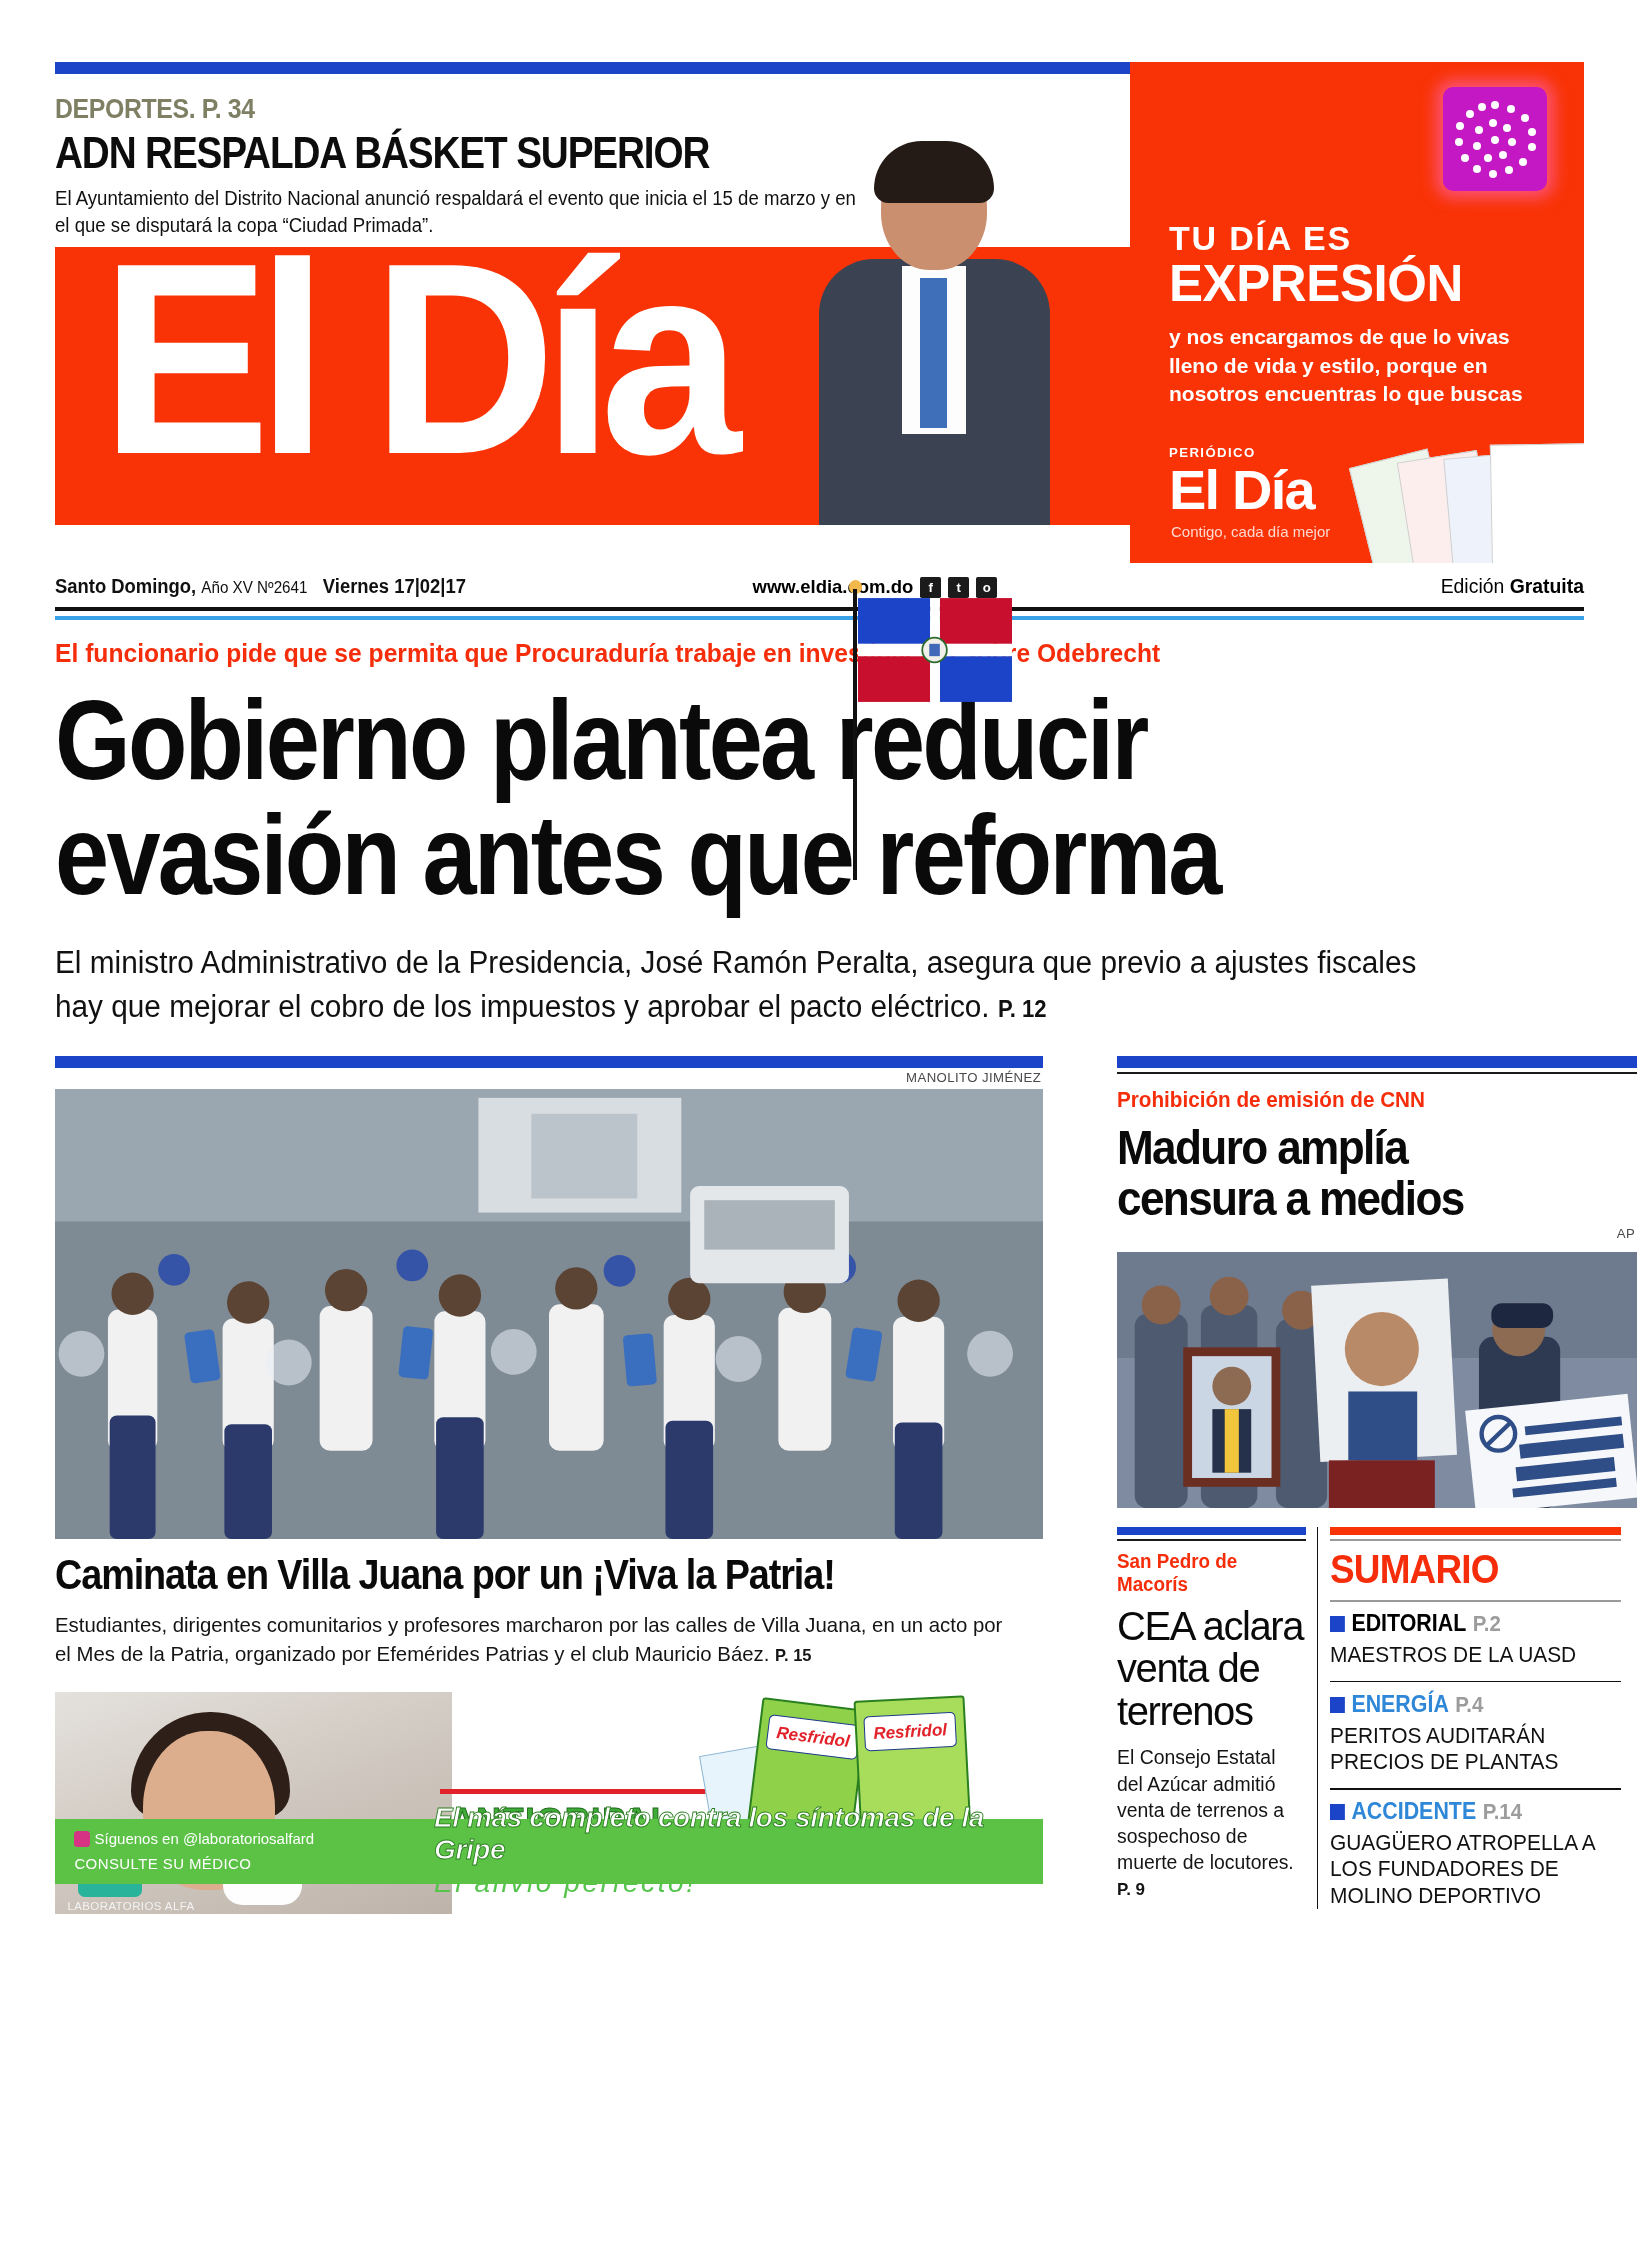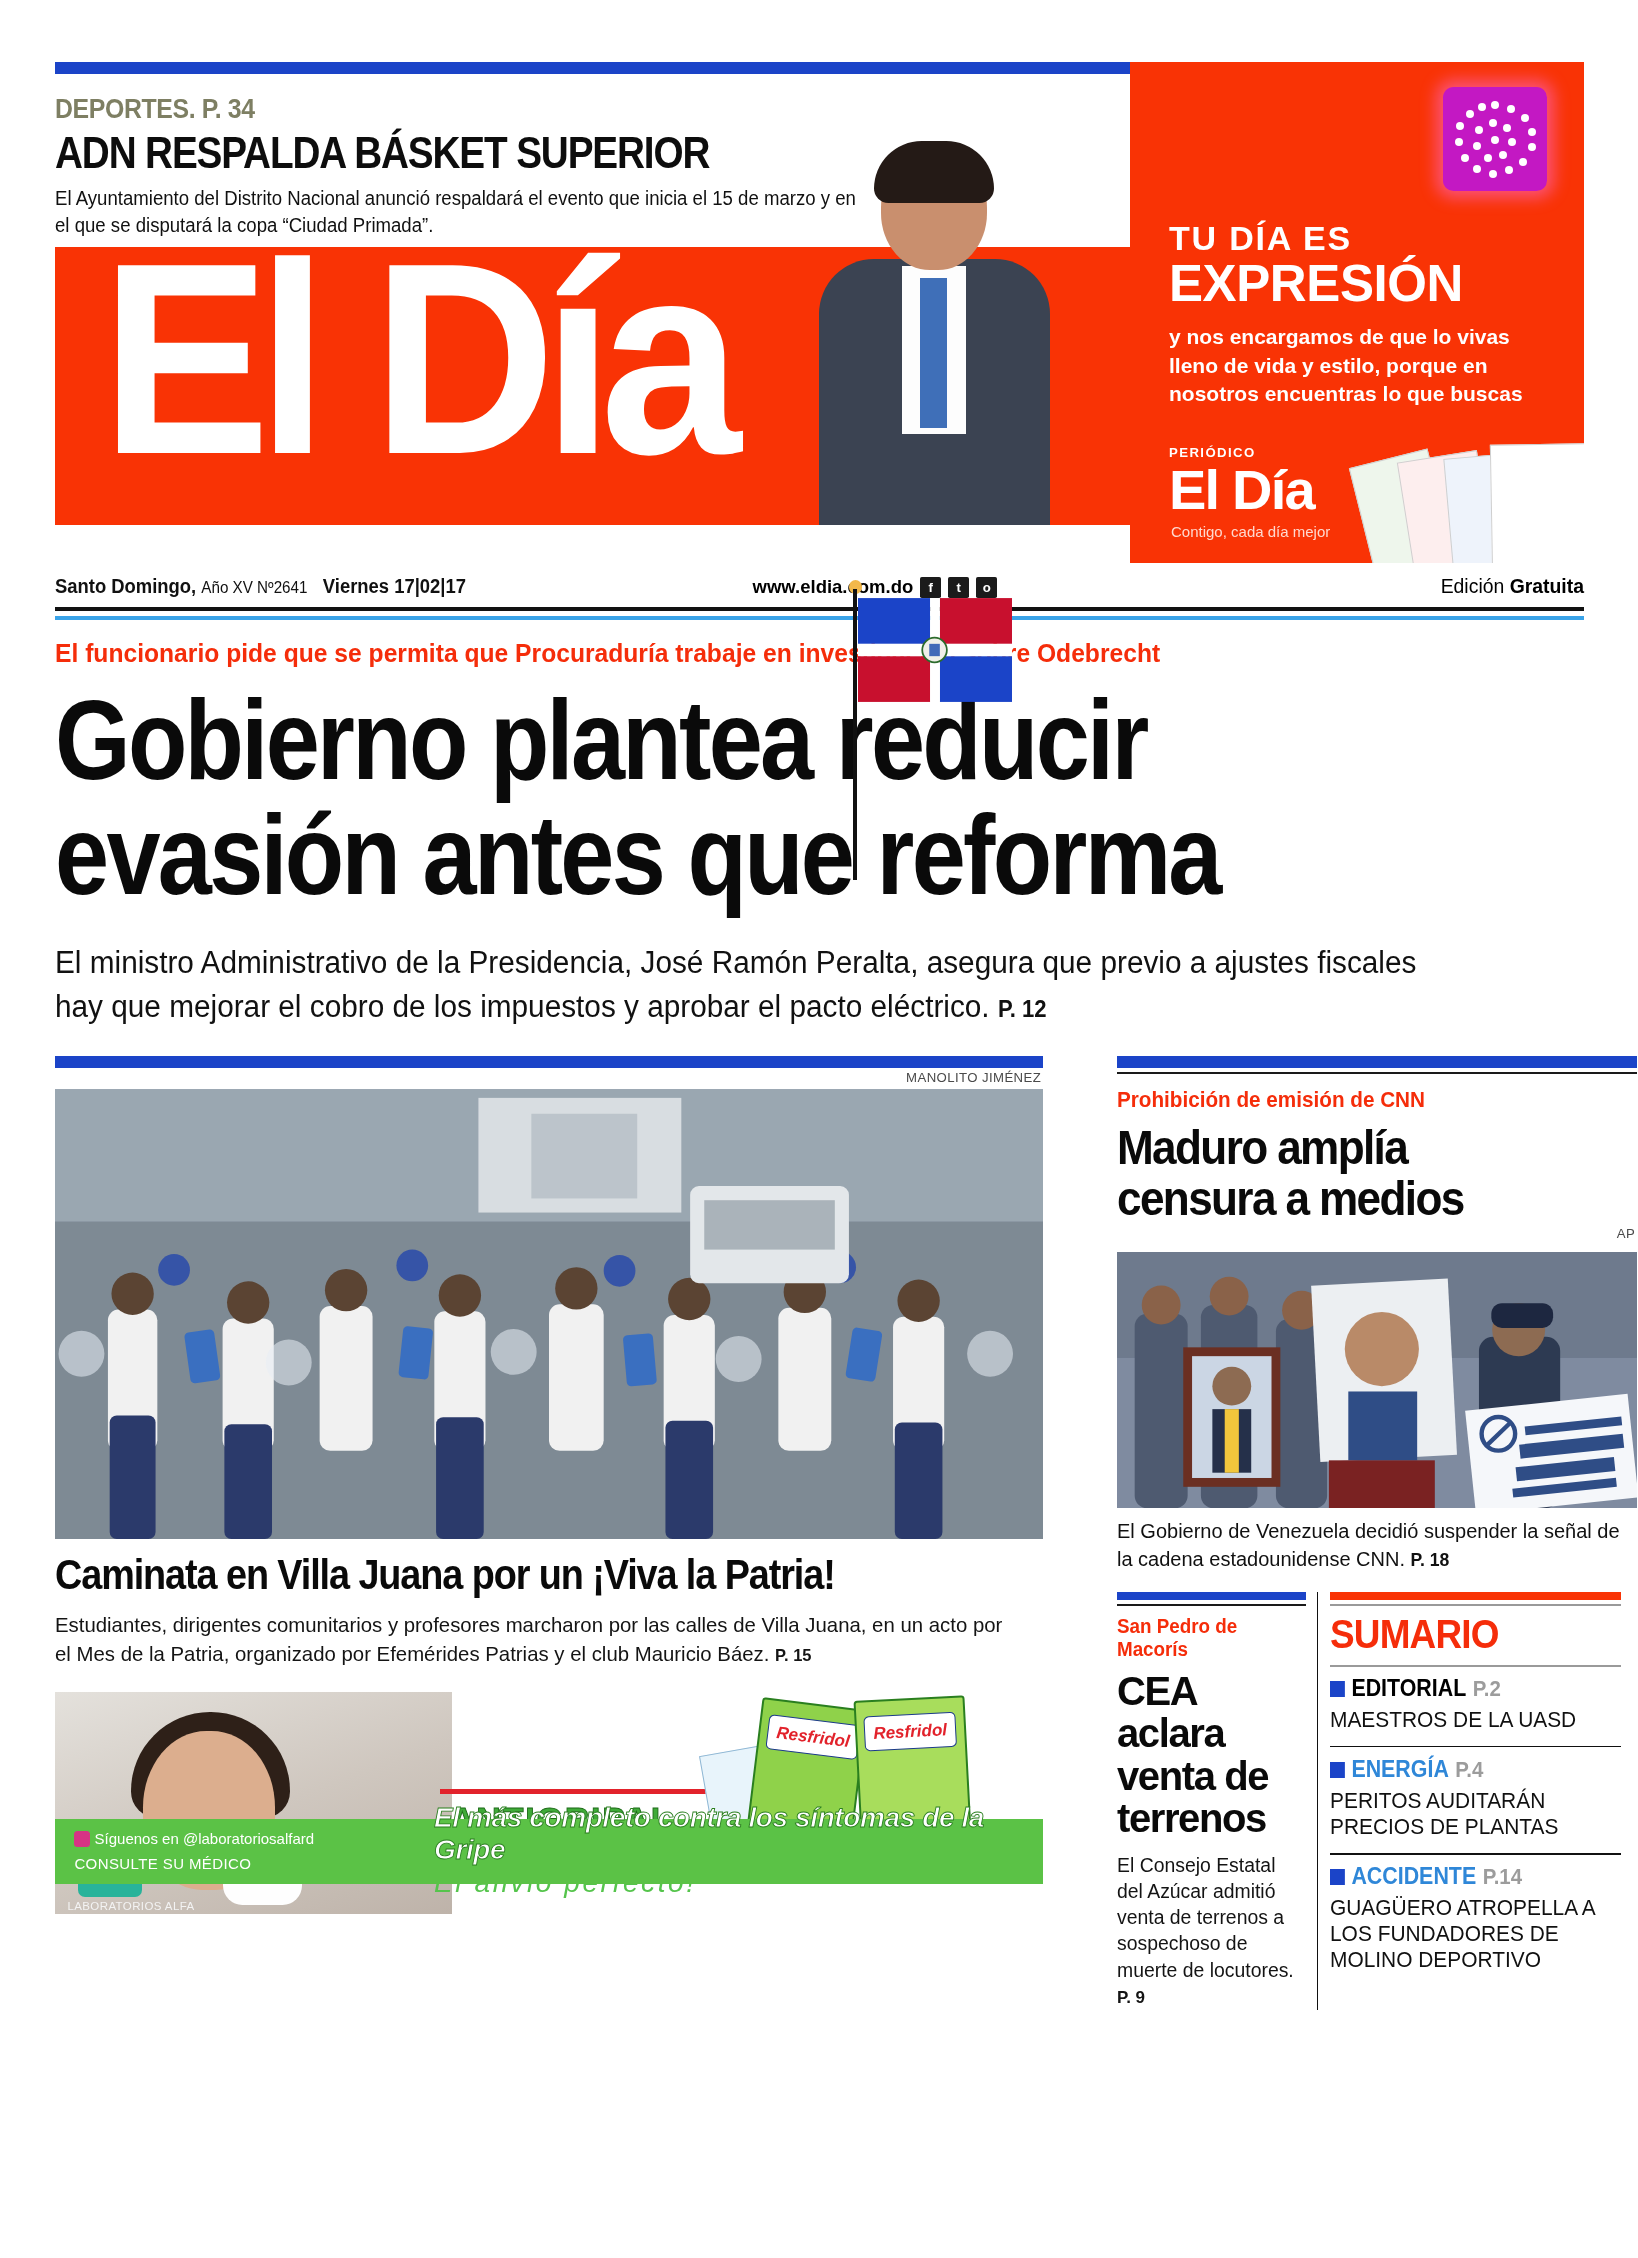--- a/index.html
+++ b/index.html
@@ -164,21 +164,21 @@
   }
   .photo-ven { width:520px; height:256px; position:relative; overflow:hidden;
     background: linear-gradient(#8e9ab0,#6d7a91); margin-top:7px; }
   .ven-cap { font-size:20px; line-height:1.36; color:#111; margin-top:10.6px; }
   .ven-cap .pg { font-weight:700; font-size:17.6px; }
 
   .right-split { display:flex; gap:12.4px; margin-top:19.4px; }
   .rs-a { width:201px; border-right:1.8px solid #111; padding-right:10.6px; }
   .rs-b { width:291px; }
   .cea-kicker { color:#f52d0a; font-weight:700; font-size:20px; transform:scaleX(.94); transform-origin:left center;}
-  .cea-head { font-weight:700; font-size:40px; line-height:1.06; letter-spacing:-1.4px; color:#0a0a0a; margin-top:8.8px; }
+  .cea-head { font-weight:400; font-size:40px; line-height:1.06; letter-spacing:-1.4px; color:#0a0a0a; margin-top:8.8px; }
   .cea-body { font-size:19.4px; line-height:1.35; color:#141414; margin-top:12.4px; }
   .cea-body .pg { font-weight:700; font-size:17px; }
 
   .sumario-title { color:#f52d0a; font-weight:700; font-size:41px; letter-spacing:-0.9px;
                    transform: scaleX(0.9); transform-origin:left center;}
   .sum-sep { height:1.8px; background:#9a9a9a; margin:7px 0 8.8px 0; }
   .sum-sep.dark { background:#111; margin:12.4px 0 8.8px 0; }
   .sum-item .sum-lbl { font-weight:700; font-size:23px; display:flex; align-items:center; gap:7px;
                        transform: scaleX(0.93); transform-origin:left center; }
   .sum-sq { width:16px; height:16px; display:inline-block; }
@@ -491,24 +491,20 @@
 
           <rect x="400" y="170" width="185" height="118" fill="#f5f7fa" transform="rotate(-6 492 229)"></rect>
           <circle cx="432" cy="206" r="19" fill="none" stroke="#2f4d86" stroke-width="5"></circle>
           <line x1="418" y1="220" x2="447" y2="192" stroke="#2f4d86" stroke-width="5"></line>
           <rect x="462" y="192" width="110" height="10" fill="#2f4d86" transform="rotate(-6 517 197)"></rect>
           <rect x="456" y="212" width="118" height="16" fill="#2f4d86" transform="rotate(-6 515 220)"></rect>
           <rect x="452" y="238" width="112" height="16" fill="#2f4d86" transform="rotate(-6 508 246)"></rect>
           <rect x="448" y="262" width="118" height="10" fill="#2f4d86" transform="rotate(-6 507 267)"></rect>
         </svg>
       </div>
-      <div class="ven-cap">
-        <span>El Gobierno de Venezuela decidió suspender la señal de la cadena estadounidense CNN.</span>
-        <span class="pg">P. 18</span>
-      </div>
 
       <div class="right-split">
 
         <div class="rs-a">
           <div class="blue-rule" style="height:8px"></div>
           <div class="thin-dark" style="margin:3.5px 0 8.8px 0"></div>
           <div class="cea-kicker">San Pedro de Macorís</div>
           <div class="cea-head">CEA aclara venta de terrenos</div>
           <div class="cea-body">
             <span>El Consejo Estatal del Azúcar admitió venta de terrenos a sospechoso de muerte de locutores.</span>

